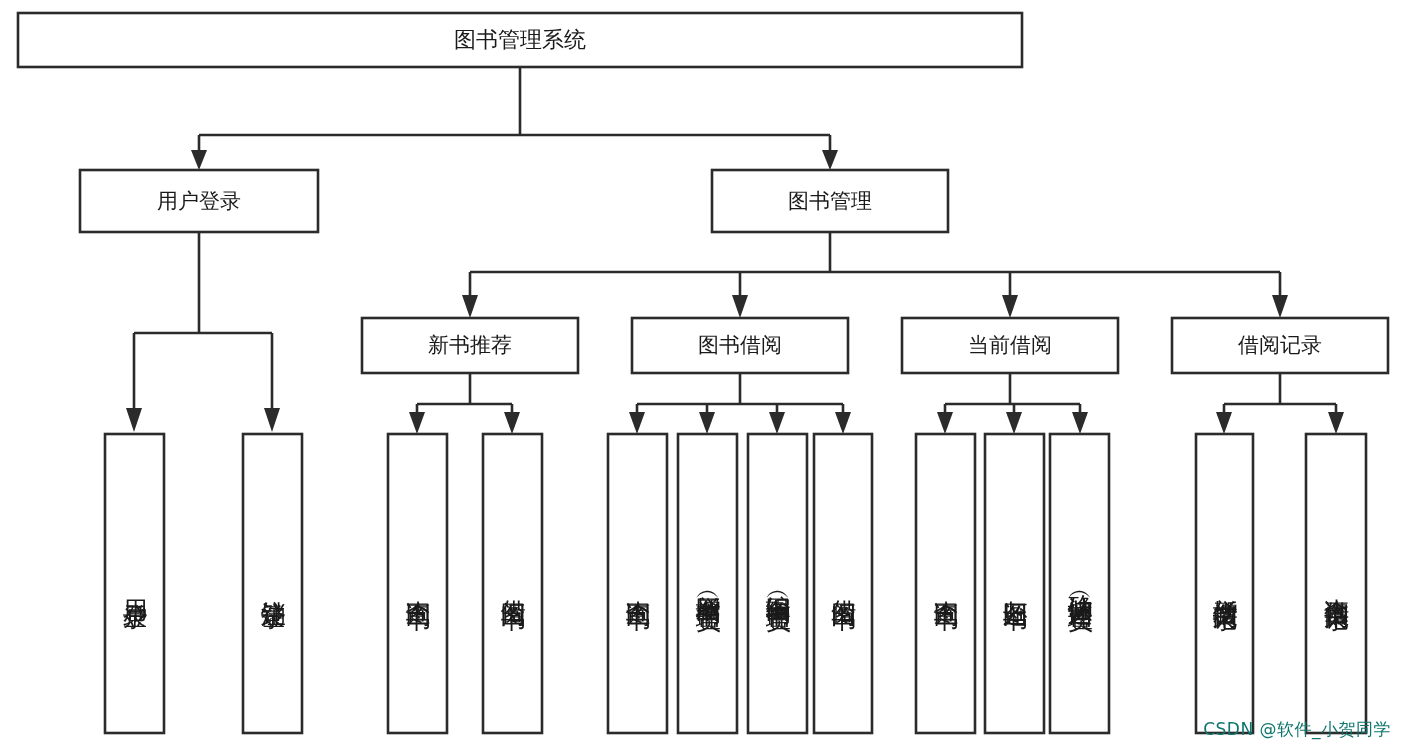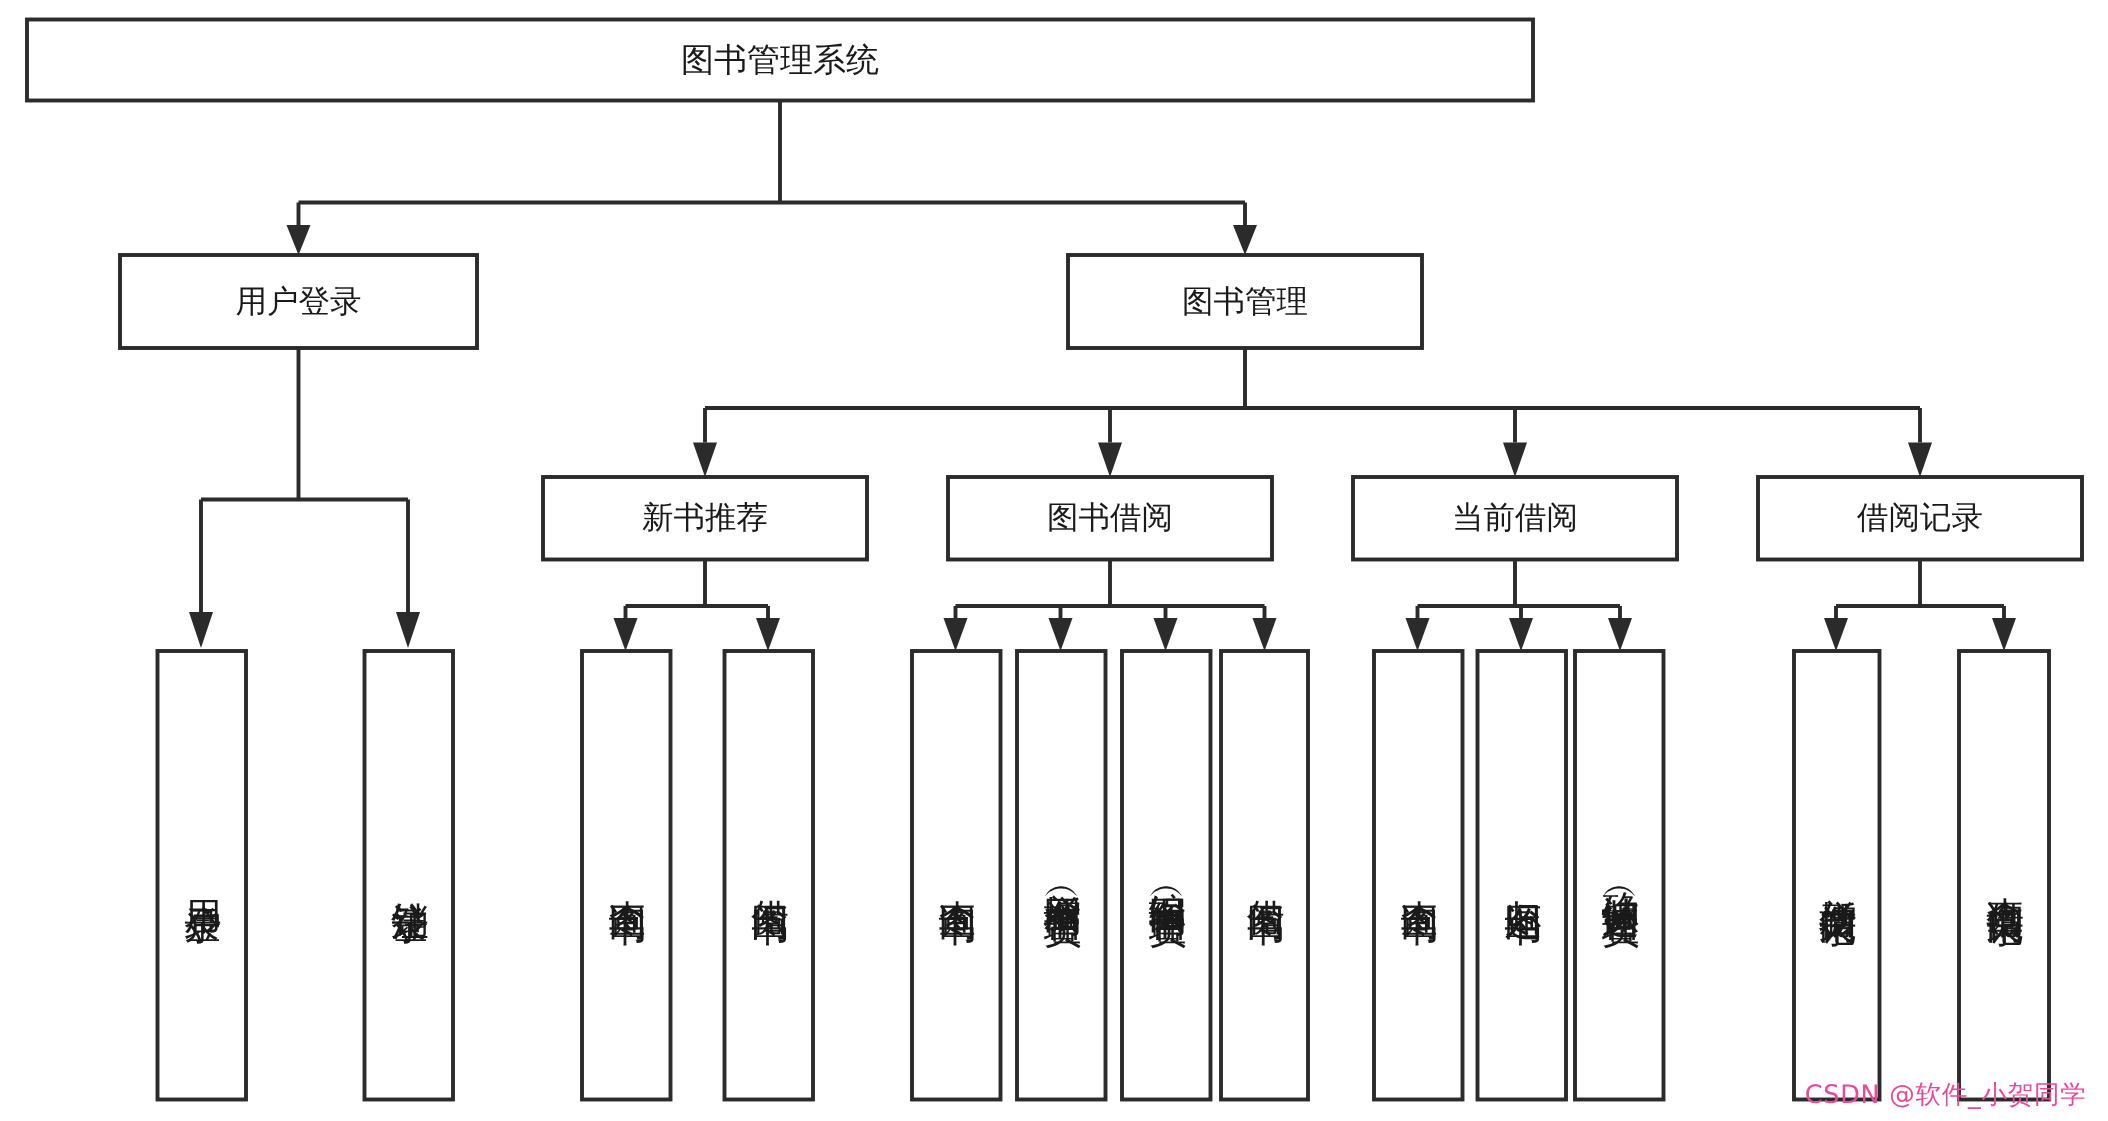--- a/index.html
+++ b/index.html
@@ -68,21 +68,21 @@
     justify-content: center;
     white-space: nowrap;
     pointer-events: none;
   }
   .watermark {
     position: absolute;
     right: 14px;
     bottom: 6px;
     font-family: "DejaVu Sans", "Liberation Sans", sans-serif;
     font-size: 17px;
-    color: #ec4899;
+    color: #0f766e;
     letter-spacing: 0.5px;
     white-space: nowrap;
     text-align: right;
   }
 </style>
 </head>
 <body>
 
 <div id="diagram-root">
 

